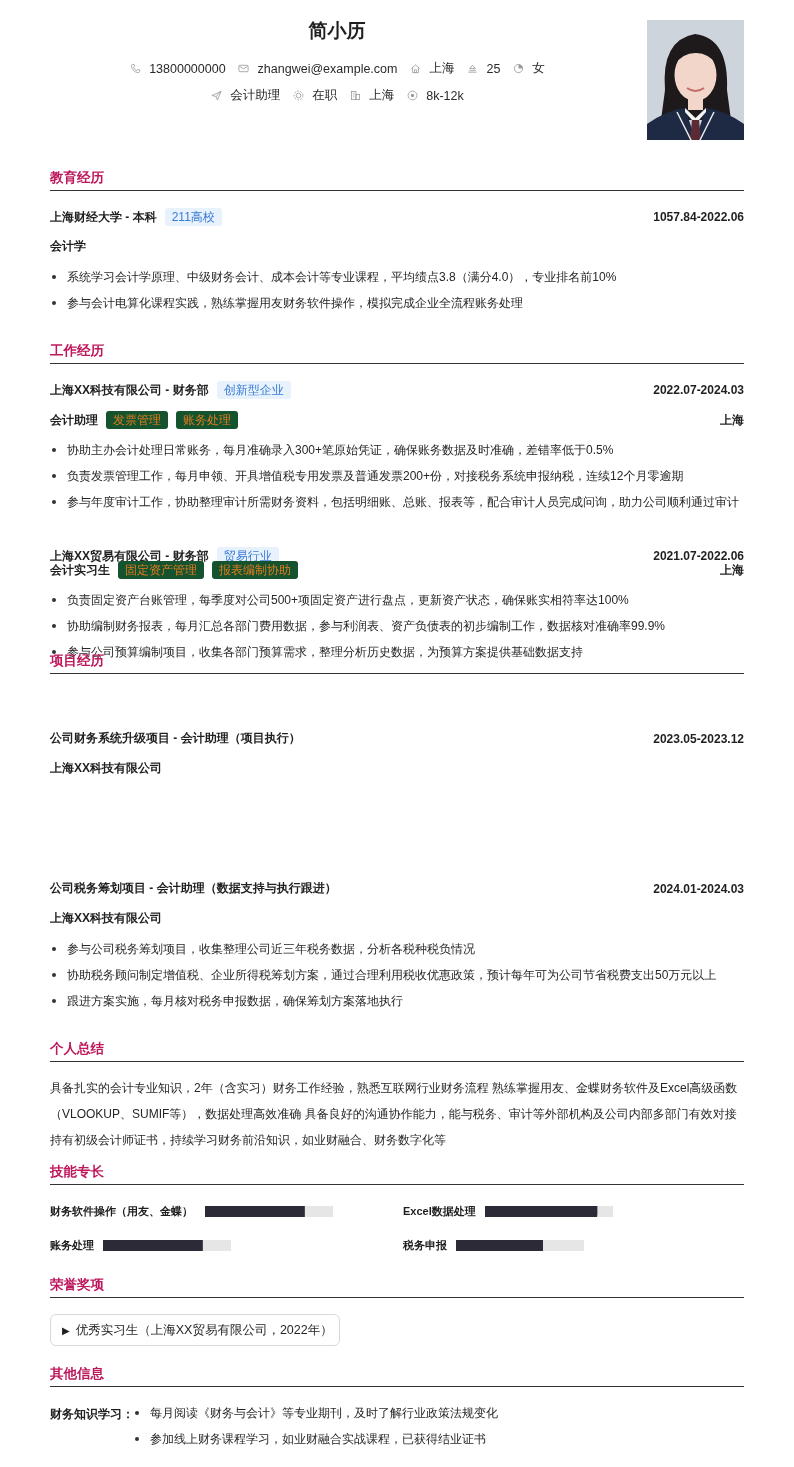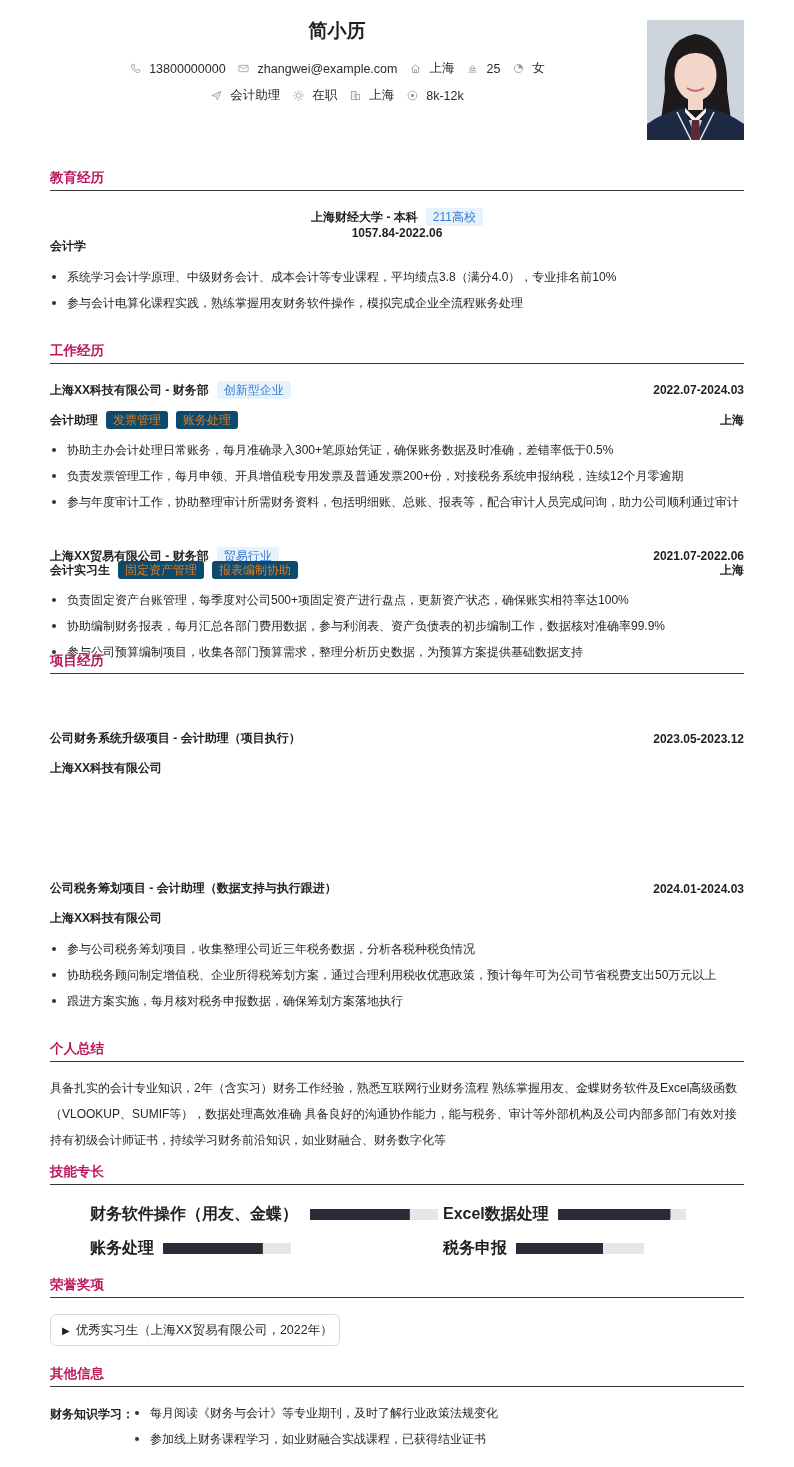--- a/index.html
+++ b/index.html
@@ -50,37 +50,37 @@
     position: absolute; left: 0; width: 694px;
     display: flex; align-items: center; justify-content: space-between;
     font-size: 12px; font-weight: bold; color: #1f1f1f;
   }
   .row .left { display: flex; align-items: center; }
   .tag {
     display: inline-block; font-size: 12px; font-weight: normal;
     padding: 1px 7px; border-radius: 3px; margin-left: 8px; line-height: 16px;
   }
   .tag.blue { background: #e8f2fc; color: #3a7bd5; }
-  .tag.orange { background: #0c4a6e; color: #e07b1f; }
+  .tag.orange { background: #14532d; color: #e07b1f; }
   .bullets { position: absolute; left: 0; width: 694px; list-style: none; }
   .bullets li {
     position: relative; padding-left: 17px; height: 26px; line-height: 26px;
     font-size: 12px; color: #262626; white-space: nowrap;
   }
   .bullets li::before {
     content: ""; position: absolute; left: 2px; top: 11px;
     width: 4px; height: 4px; border-radius: 50%; background: #333;
   }
   .summary {
     position: absolute; left: 0; width: 694px;
     font-size: 12px; line-height: 26px; color: #262626;
   }
   .skill {
     position: absolute; display: flex; align-items: center;
-    font-size: 16px; font-weight: bold; color: #1f1f1f; margin-left: 40px;
+    font-size: 11px; font-weight: bold; color: #1f1f1f;
   }
   .skill-track {
     width: 128px; height: 11px; background: #e6e6e6; margin-left: 9px; position: relative;
   }
   .skill-fill {
     position: absolute; left: 0; top: 0; height: 11px; background: #2b2a36;
     clip-path: polygon(0 0, 100% 0, calc(100% - 0px) 0, 100% 100%, 0 100%);
   }
   .skill-fill::after {
     content: ""; position: absolute; right: -4px; top: 0;
@@ -205,21 +205,21 @@
         <path d="M38 88 L48.5 98 L59 88 L59 92 L48.5 104 L38 92 Z" fill="#f4f4f4"></path>
         <path d="M45 100 L52 100 L54 120 L43 120 Z" fill="#5a2a35"></path>
         <path d="M30 92 L44 120 M67 92 L53 120" stroke="#e8e8e8" stroke-width="1.5"></path>
       </svg>
     </div>
   </div>
 
   <div class="section" style="top:170px;">
     <div class="sec-title">教育经历</div>
   </div>
-  <div class="row" style="top:208px;flex-direction:column;">
+  <div class="row" style="top:208px;">
     <div class="left">
       <span>上海财经大学 - 本科</span>
       <span class="tag blue">211高校</span>
     </div>
     <span>1057.84-2022.06</span>
   </div>
   <div class="row" style="top:238px;">
     <span>会计学</span>
   </div>
   <ul class="bullets" style="top:264px;">

